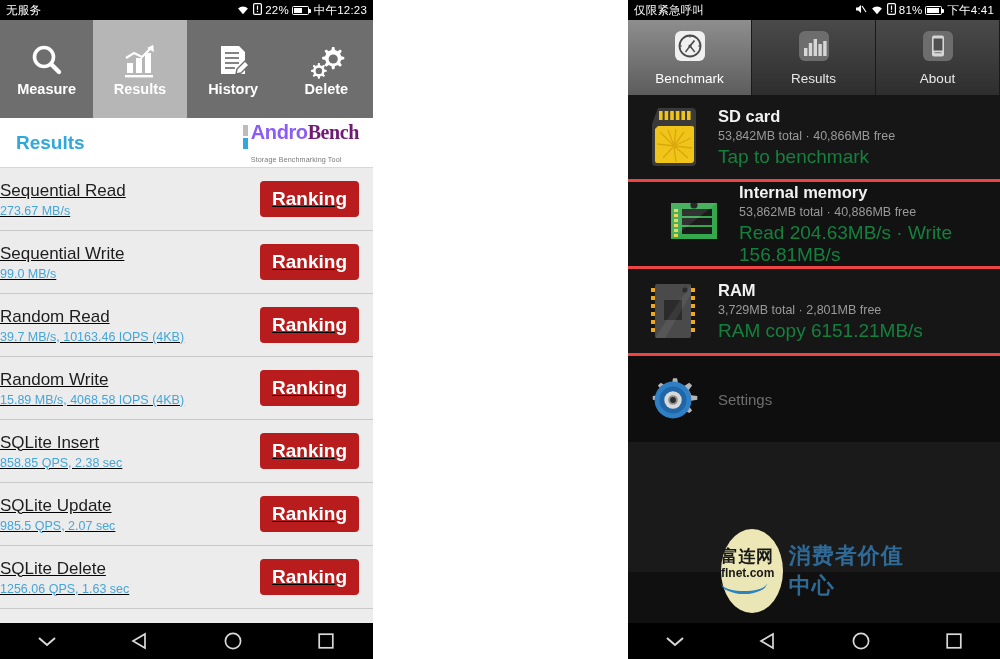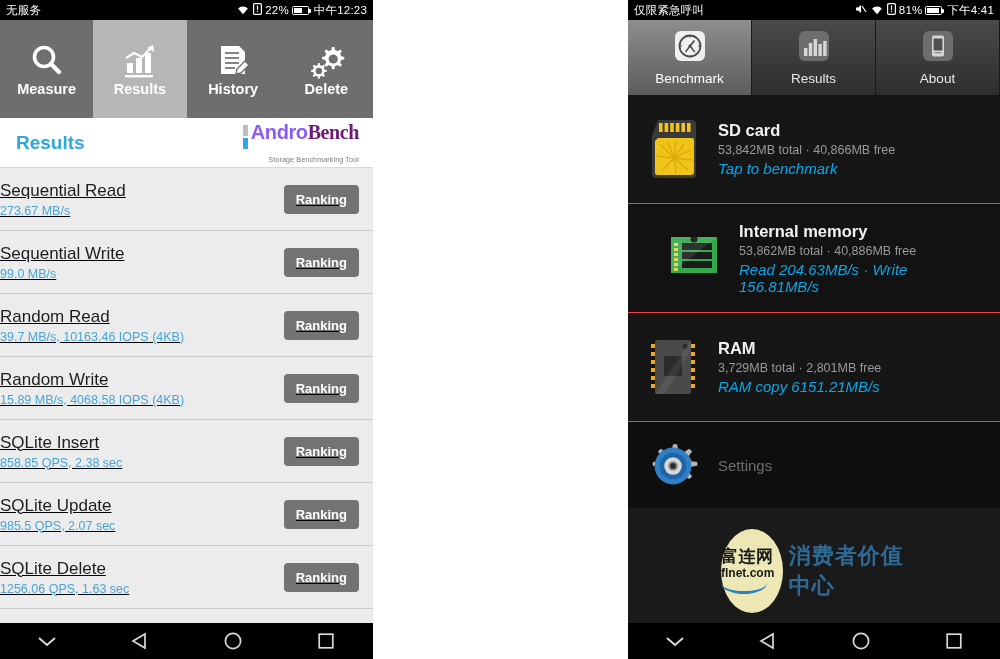--- a/index.html
+++ b/index.html
@@ -76,38 +76,38 @@
   }
   .l-head .ttl { color:#2fa8dd; font-size:19px; font-weight:bold; }
   .logo { display:flex; align-items:flex-start; gap:3px; }
   .logo .bars { display:flex; flex-direction:column; gap:2px; padding-top:3px; }
   .logo .bars i { width:5px; height:11px; display:block; }
   .logo .bars i:first-child { background:#bcbcbc; }
   .logo .bars i:last-child  { background:#2fa8dd; }
   .logo .wm { line-height:1; }
   .logo .wm .w1 { font-size:20px; font-weight:bold; color:#8b5cf6; letter-spacing:-0.4px; }
   .logo .wm .w2 { font-size:20px; font-weight:bold; color:#701a75; letter-spacing:-0.4px;font-family:Liberation Serif, serif; }
-  .logo .tag { font-size:7.2px; color:#7b7b7b; text-align:right; margin-top:14px; letter-spacing:0.1px; }
+  .logo .tag { font-size:7.2px; color:#7b7b7b; text-align:left; margin-top:14px; letter-spacing:0.1px; }
 
   
   .l-list { background:#ececec; }
   .l-row {
     height:63px;
     display:flex; align-items:center; justify-content:space-between;
     padding:0 14px 0 0;
     border-bottom:1px solid #c9c9c9;
     cursor:pointer;
     text-decoration:underline;
   }
   .l-row .txt { display:flex; flex-direction:column; gap:3px; }
   .l-row .nm  { font-size:17px; color:#1d1d1d; }
   .l-row .val { font-size:12.5px; color:#45a6d8; }
   .rank-btn {
-    background:#737373; color:#ffffff;
-    font-size:13px; font-weight:bold;
+    background:#b91c1c; color:#ffffff;
+    font-size:19px; font-weight:bold;
     border:none; border-radius:4px;
     padding:7px 12px;
     cursor:pointer;
   }
 
   
   .navbar {
     position:absolute; left:0; right:0; bottom:0;
     height:36px; background:#000000;
     display:flex; align-items:center; justify-content:space-around;
@@ -126,33 +126,33 @@
     background:linear-gradient(#4a4a4a,#2e2e2e);
     border-right:1px solid #1a1a1a;
   }
   .r-tab.sel { background:linear-gradient(#8e8e8e,#5c5c5c); }
   .r-tab .lbl { font-size:13.5px; color:#e8e8e8; }
   .r-tab.sel .lbl { color:#ffffff; }
 
   
   .r-list { background:#0e0e0e; }
   .r-row {
-    height:109px;
+    height:87px;
     display:flex; align-items:center; gap:14px;
     padding:0 14px;
-    border-bottom:1px solid #ef4444;
+    border-bottom:3px solid #ef4444;
     background:#161616;
     cursor:pointer;
   }
   .r-row.alt { background:#121212;padding-left:35px; }
   .r-ico { width:62px; height:62px; flex:0 0 62px; display:flex; align-items:center; justify-content:center; }
   .r-txt { display:flex; flex-direction:column; gap:3px; }
   .r-title { font-size:16.5px; font-weight:bold; color:#f2f2f2; }
   .r-sub   { font-size:12.5px; color:#9a9a9a; }
-  .r-det   { font-size:15px; color:#0ea5e9;font-style:italic; }
+  .r-det   { font-size:19px; color:#15803d; }
 
   .r-settings {
     height:86px;
     display:flex; align-items:center; gap:14px;
     padding:0 14px;
     background:#0e0e0e;
     cursor:pointer;
   }
   .r-settings .lbl { font-size:15px; color:#6e6e6e; }
 

